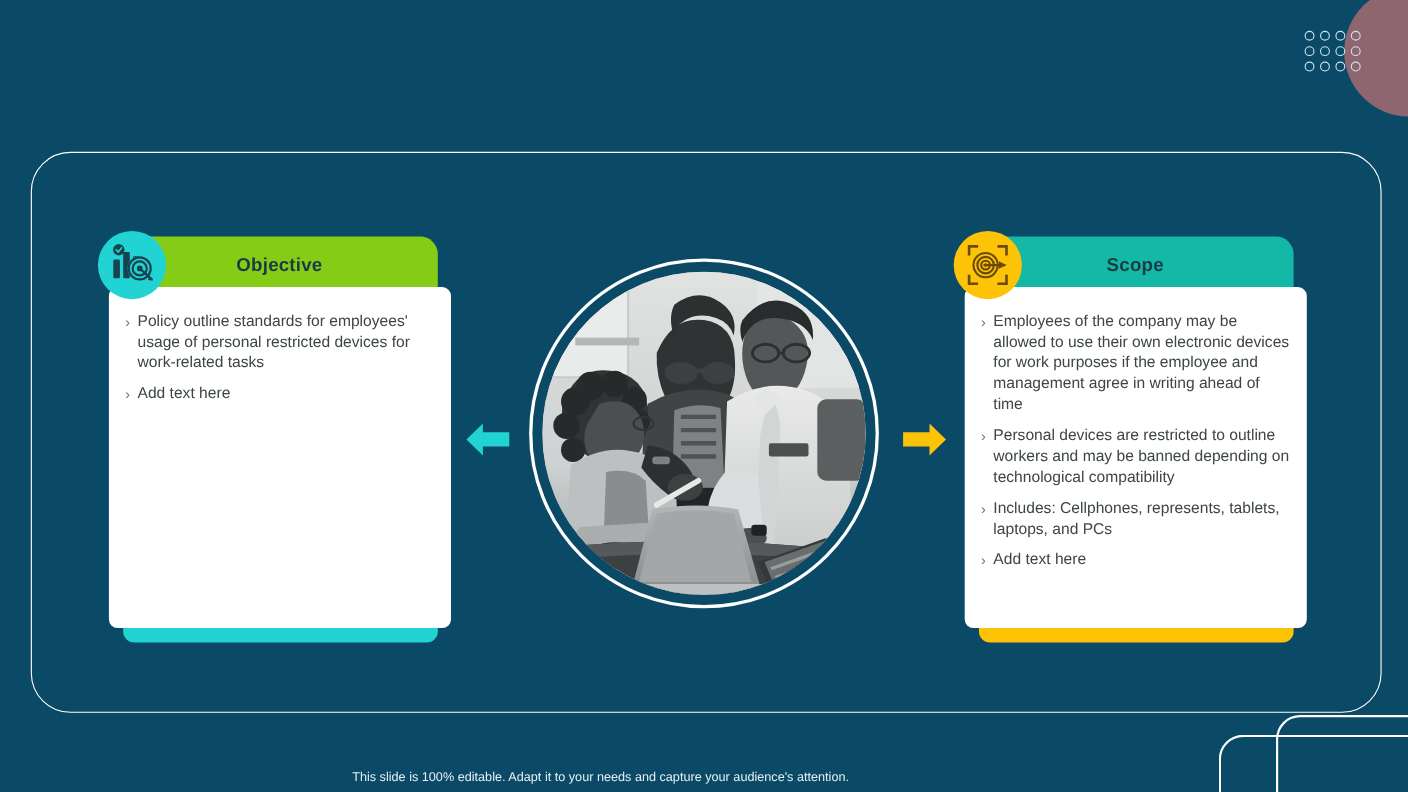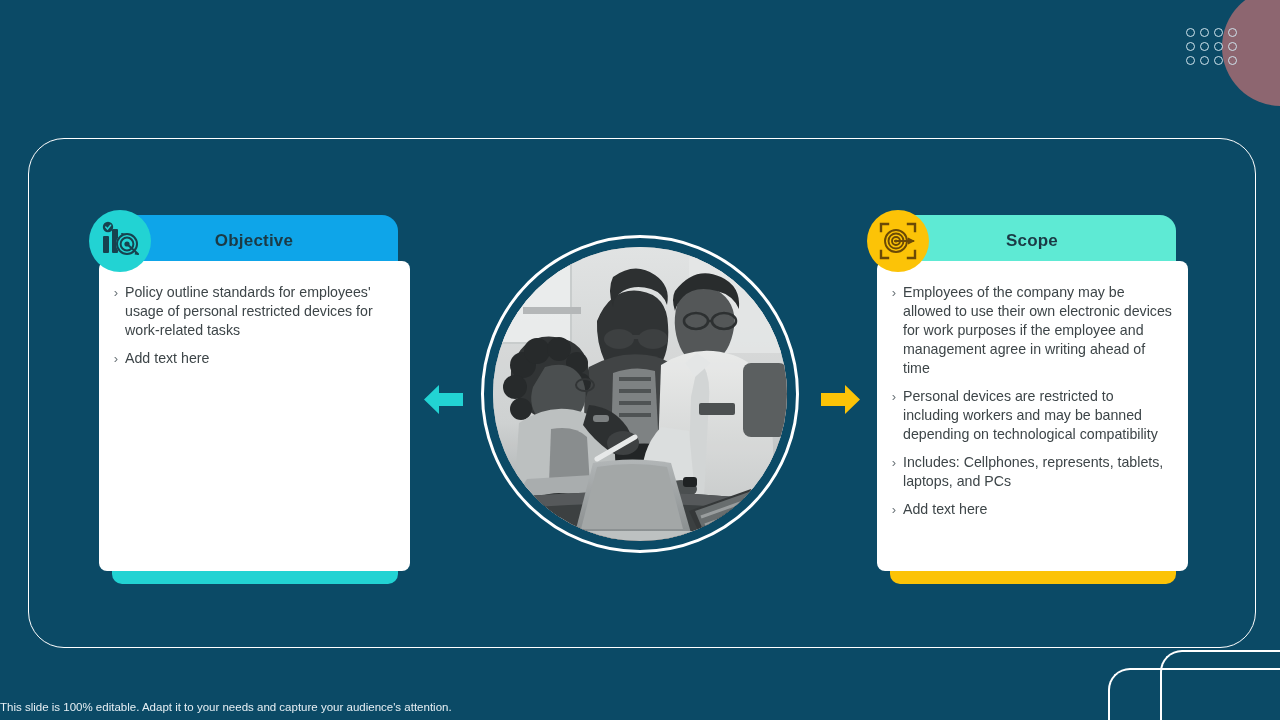--- a/index.html
+++ b/index.html
@@ -118,26 +118,26 @@
   }
   .card-badge {
     position: absolute;
     width: 62px; height: 62px;
     border-radius: 50%;
     z-index: 5;
     display: flex; align-items: center; justify-content: center;
   }
 
   
-  .obj .card-head  { background: #0ea5e9; }
+  .obj .card-head  { background: #84cc16; }
   .obj .card-footbar { background: #22d3d3; }
   .obj .card-badge { background: #22d3d3; }
 
   
-  .scp .card-head  { background: #5eead4; }
+  .scp .card-head  { background: #14b8a6; }
   .scp .card-footbar { background: #fcc307; }
   .scp .card-badge { background: #fcc307; }
 
   
   ul.bullets { list-style: none; }
   ul.bullets li {
     display: flex;
     align-items: flex-start;
     margin-bottom: 9px;
     font-size: 14.2px;
@@ -173,20 +173,21 @@
   .photo-inner svg { display: block; }
 
   
   .arrow { position: absolute; }
 
   
   .footer-note {
     position: absolute;
     left: 0; top: 701px;
     width: 1092px;
+    text-align: center;
     font-size: 11.5px;
     color: #e6eff4;
   }
 </style>
 </head>
 <body>
 
 <div class="slide">
 
   <div class="deco-big-circle"></div>
@@ -255,21 +256,21 @@
     <div class="card-footbar" style="left:890px; top:562px; width:286px;"></div>
 
     <div class="card-body" style="left:877px; top:261px; width:311px; height:310px;">
       <ul class="bullets">
         <li>
           <span class="chev">›</span>
           <span class="btxt">Employees of the company may be allowed to use their own electronic devices for work purposes if the employee and management agree in writing ahead of time</span>
         </li>
         <li>
           <span class="chev">›</span>
-          <span class="btxt">Personal devices are restricted to including workers and may be banned depending on technological compatibility</span>
+          <span class="btxt">Personal devices are restricted to outline workers and may be banned depending on technological compatibility</span>
         </li>
         <li>
           <span class="chev">›</span>
           <span class="btxt">Includes:  Cellphones,  represents, tablets, laptops, and PCs</span>
         </li>
         <li>
           <span class="chev">›</span>
           <span class="btxt">Add text here</span>
         </li>
       </ul>

